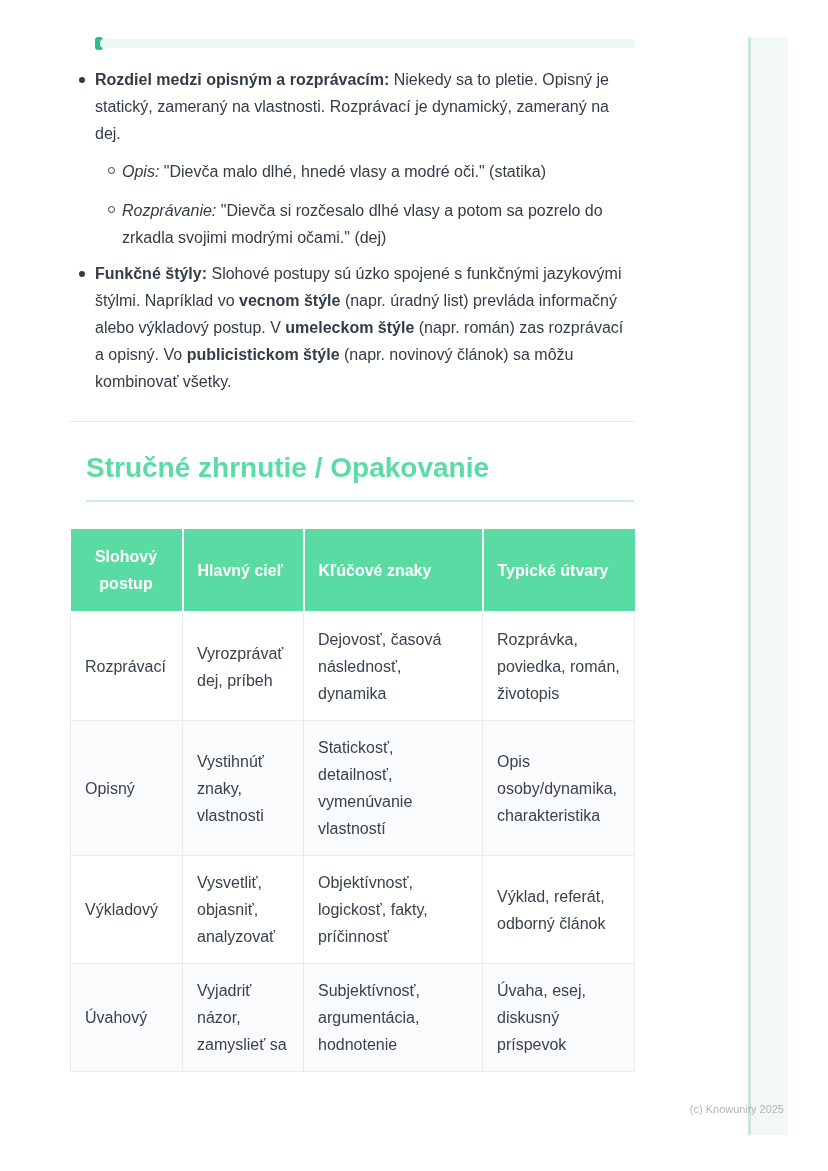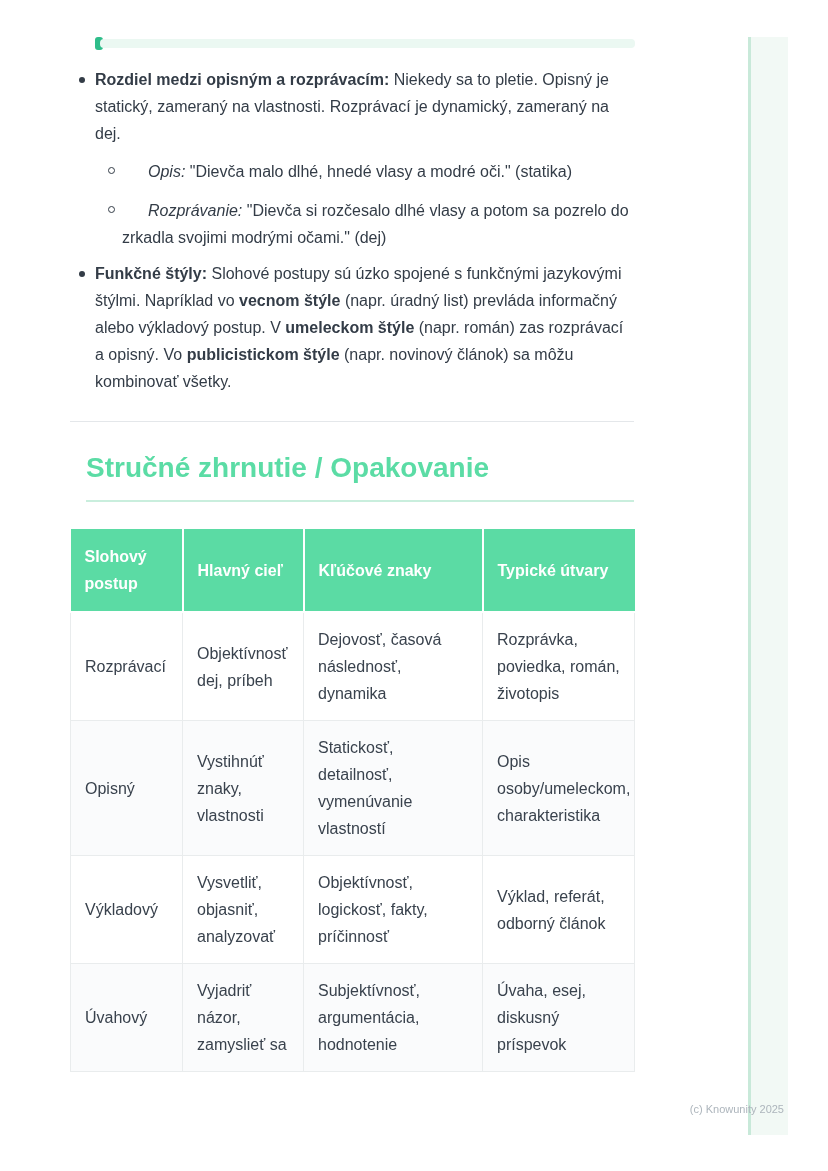--- a/index.html
+++ b/index.html
@@ -22,33 +22,33 @@
   ul.bullets > li{position:relative;padding-left:25px;margin:0;font-size:16px;line-height:27px;}
   ul.bullets > li + li{margin-top:9px;}
   ul.bullets > li::before{content:'';position:absolute;left:9px;top:10.5px;width:6px;height:6px;
       border-radius:50%;background:#333c47;}
   ul.subbullets{list-style:none;margin:11px 0 0 0;padding:0;}
   ul.subbullets > li{position:relative;padding-left:27px;margin:0;}
   ul.subbullets > li + li{margin-top:12px;}
   ul.subbullets > li::before{content:'';position:absolute;left:13px;top:9px;width:5px;height:5px;
       border:1.5px solid #333c47;border-radius:50%;background:transparent;}
   .b{font-weight:700;}
-  .i{font-style:italic;margin-left:26px;}
+  .i{font-style:italic;}
 
   hr.rule{border:none;border-top:1px solid #e4e7ea;margin:26px 0 0 0;}
 
   h2.heading{margin:29px 0 0 16px;padding:0 0 16px 0;font-size:28px;line-height:33px;font-weight:700;
       color:#5bdca5;border-bottom:2px solid #c9eedd;}
 
   table.summary{border-collapse:collapse;table-layout:fixed;width:564px;margin-top:27px;
       font-size:16px;line-height:27px;color:#39424d;}
   col.c1{width:112px;} col.c2{width:121px;} col.c3{width:179px;} col.c4{width:152px;}
   th{background:#5bdba4;color:#ffffff;font-weight:700;text-align:left;vertical-align:middle;
       padding:14px;border:2px solid #ffffff;border-top:none;}
-  th:first-child{border-left:none;} th:last-child{border-right:none;}
+  th:first-child{border-left:none;text-align:center;} th:last-child{border-right:none;}
   td{border:1px solid #e9eced;vertical-align:middle;padding:13px 14px;text-align:left;background:#ffffff;}
   tr.alt td{background:#fafbfc;}
 
   .footer{position:absolute;right:44px;top:1102px;font-size:11px;line-height:14px;color:#adb5bc;}
 </style>
 </head>
 <body>
 
 <div class="page">
 
@@ -91,29 +91,29 @@
         <tr id="thead-row">
             <th>Slohový postup</th>
             <th>Hlavný cieľ</th>
             <th>Kľúčové znaky</th>
             <th>Typické útvary</th>
           </tr>
       </thead>
       <tbody id="tbody">
           <tr class="">
             <td>Rozprávací</td>
-            <td>Objektívnosť dej, príbeh</td>
+            <td>Vyrozprávať dej, príbeh</td>
             <td>Dejovosť, časová následnosť, dynamika</td>
             <td>Rozprávka, poviedka, román, životopis</td>
           </tr>
           <tr class="alt">
             <td>Opisný</td>
             <td>Vystihnúť znaky, vlastnosti</td>
             <td>Statickosť, detailnosť, vymenúvanie vlastností</td>
-            <td>Opis osoby/umeleckom, charakteristika</td>
+            <td>Opis osoby/dynamika, charakteristika</td>
           </tr>
           <tr class="">
             <td>Výkladový</td>
             <td>Vysvetliť, objasniť, analyzovať</td>
             <td>Objektívnosť, logickosť, fakty, príčinnosť</td>
             <td>Výklad, referát, odborný článok</td>
           </tr>
           <tr class="alt">
             <td>Úvahový</td>
             <td>Vyjadriť názor, zamyslieť sa</td>

